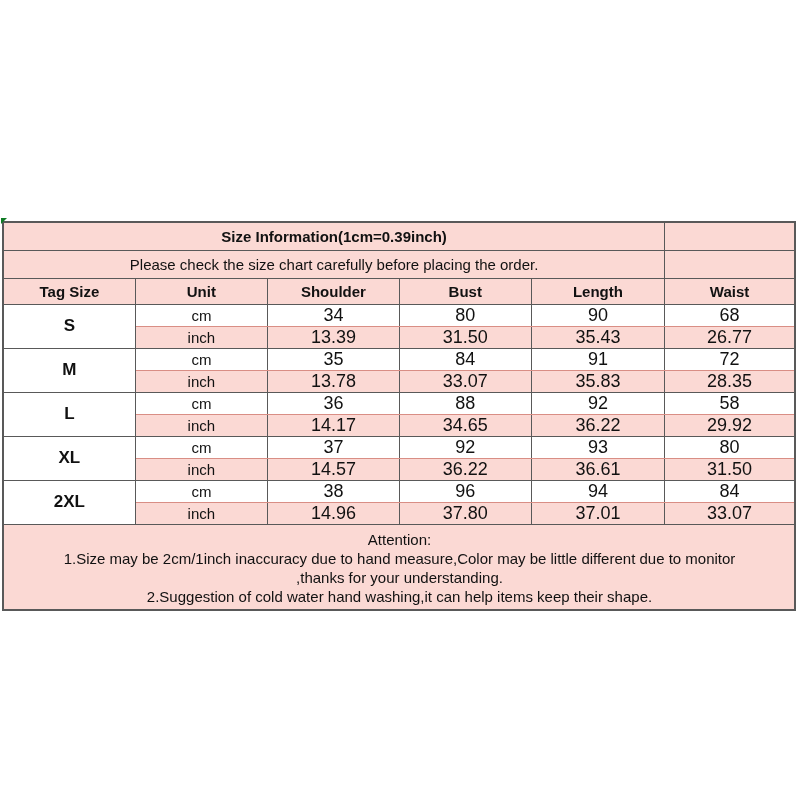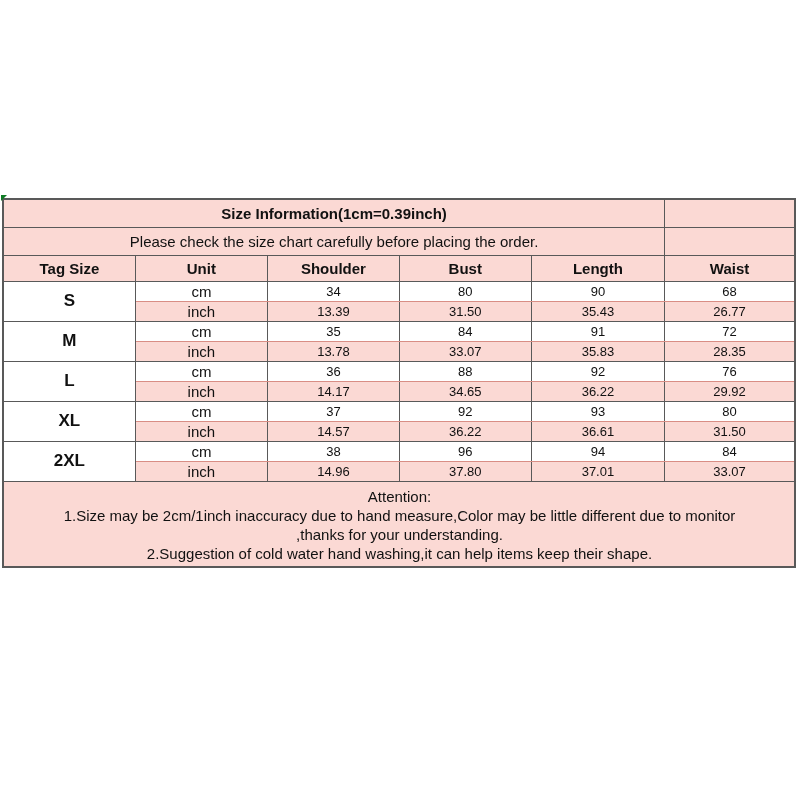--- a/index.html
+++ b/index.html
@@ -22,21 +22,21 @@
   .page {
     position: relative;
     width: 800px;
     height: 800px;
     background: #ffffff;
     overflow: hidden;
   }
   .sheet {
     position: absolute;
     left: 2px;
-    top: 198px;
+    top: 221px;
     width: 794px;
   }
   .corner-marker {
     position: absolute;
     left: -1px;
     top: -3px;
     width: 0;
     height: 0;
     border-top: 6px solid var(--green);
     border-right: 6px solid transparent;
@@ -75,21 +75,21 @@
     font-weight: bold;
     font-size: 15px;
   }
   tbody.size-rows td { height: 20px; }
   tbody.size-rows td.tag {
     background: #ffffff;
     font-weight: bold;
     font-size: 17px;
   }
   tbody.size-rows td.unit { font-size: 15px; }
-  tbody.size-rows td.val  { font-size: 13px; }
+  tbody.size-rows td.val  { font-size: 18px; }
   tbody.size-rows tr.cm-row td:not(.tag)   { background: #ffffff; }
   tbody.size-rows tr.inch-row td           { background: var(--pink); }
   tbody.size-rows tr.cm-row td.cb   { border-bottom-color: var(--soft); }
   tbody.size-rows tr.inch-row td.ct { border-top-color: var(--soft); }
   tr.attention-row td {
     background: var(--pink);
     height: 86px;
     text-align: center;
     vertical-align: top;
     padding: 5px 4px 0 5px;
@@ -161,21 +161,21 @@
             <td class="val ct">33.07</td>
             <td class="val ct">35.83</td>
             <td class="val ct">28.35</td>
           </tr>
           <tr class="cm-row">
             <td class="tag" rowspan="2">L</td>
             <td class="unit cb">cm</td>
             <td class="val cb">36</td>
             <td class="val cb">88</td>
             <td class="val cb">92</td>
-            <td class="val cb">76</td>
+            <td class="val cb">58</td>
           </tr>
           <tr class="inch-row">
             <td class="unit ct">inch</td>
             <td class="val ct">14.17</td>
             <td class="val ct">34.65</td>
             <td class="val ct">36.22</td>
             <td class="val ct">29.92</td>
           </tr>
           <tr class="cm-row">
             <td class="tag" rowspan="2">XL</td>

